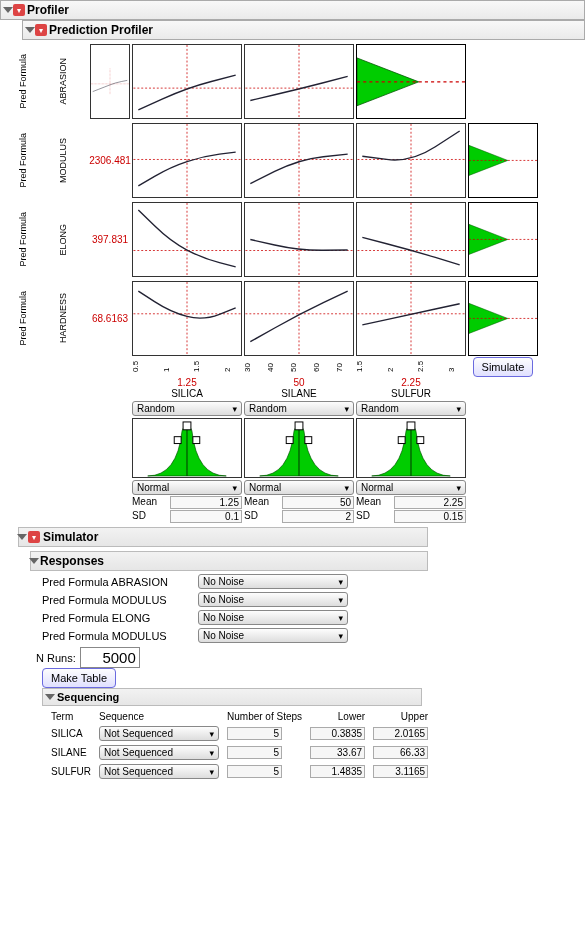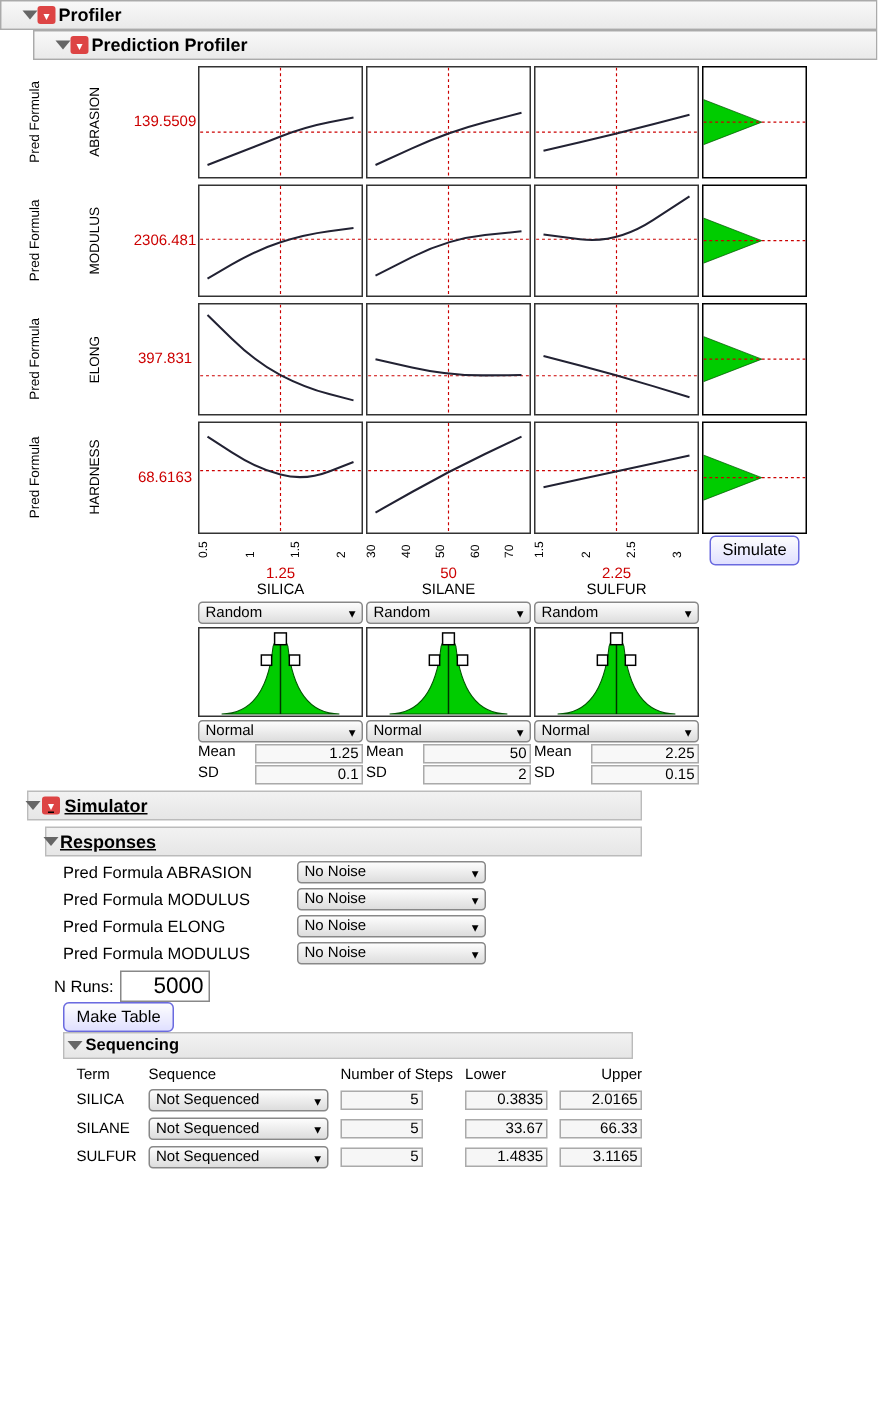--- a/index.html
+++ b/index.html
@@ -1,17 +1,17 @@
 <!DOCTYPE html>
 <html><head>
 <meta charset="utf-8">
 <style>
 * { box-sizing: border-box; margin: 0; padding: 0; }
 body { font-family: Arial, sans-serif; font-size: 11px; background: #fff; width: 585px; }
-.panel { border: 1px solid #aaa; background: linear-gradient(#f8f8f8, #eaeaea); padding: 2px 16px; display: flex; align-items: center; gap: 2px; }
+.panel { border: 1px solid #aaa; background: linear-gradient(#f8f8f8, #eaeaea); padding: 2px 4px; display: flex; align-items: center; gap: 2px; }
 .panel.sub { margin-left: 4px; }
 .toggle { width: 0; height: 0; border-top: 5px solid transparent; border-bottom: 5px solid transparent; border-left: 6px solid #666; cursor: pointer; transform: rotate(45deg); display: inline-block; }
 .toggle.open { transform: rotate(90deg); }
 .menu-btn { width: 12px; height: 12px; background: #d44; border-radius: 2px; display: inline-flex; align-items: center; justify-content: center; color: #fff; font-size: 8px; cursor: pointer; }
 .menu-btn::after { content: "▾"; }
 .panel-title { font-weight: bold; font-size: 12px; }
 .content { padding-left: 18px; }
 .profiler-grid { display: grid; grid-template-columns: 18px 50px 40px repeat(3, 110px) 70px; gap: 2px; margin-top: 4px; }
 .ylabel { writing-mode: vertical-rl; transform: rotate(180deg); font-size: 9px; text-align: center; align-self: center; }
 .ylabel2 { writing-mode: vertical-rl; transform: rotate(180deg); font-size: 9px; text-align: center; align-self: center; }
@@ -25,24 +25,24 @@
 .axis-val { color: #c00; text-align: center; font-size: 10px; }
 .combo-row { display: grid; grid-template-columns: 18px 50px 40px repeat(3, 110px) 70px; gap: 2px; margin-top: 2px; }
 .combo { border: 1px solid #888; background: linear-gradient(#fdfdfd, #ddd); border-radius: 3px; padding: 1px 4px; display: flex; justify-content: space-between; align-items: center; font-size: 10px; cursor: pointer; }
 .combo::after { content: "▾"; font-size: 9px; }
 .dist-cell { border: 1px solid #333; height: 60px; background: #fff; position: relative; }
 .mean-sd-row { display: grid; grid-template-columns: 18px 50px 40px repeat(3, 110px) 70px; gap: 2px; margin-top: 1px; font-size: 10px; }
 .ms-grid { display: grid; grid-template-columns: 35px 1fr; gap: 1px 3px; }
 .ms-grid input { border: 1px solid #aaa; background: #f8f8f8; text-align: right; padding: 0 2px; font-size: 10px; width: 100%; }
 .btn { border: 1px solid #6a6adf; border-radius: 4px; background: linear-gradient(#fdfdfd,#e0e0ff); padding: 3px 8px; cursor: pointer; font-size: 11px; text-align: center; }
 .sim-btn-wrap { display: flex; justify-content: center; }
-.sect-head { display: flex; align-items: center; gap: 3px; padding: 2px 0; margin-top: 4px; background: linear-gradient(#f2f2f2,#e6e6e6); border: 1px solid #bbb; text-decoration: underline; }
+.sect-head { display: flex; align-items: center; gap: 3px; padding: 2px 0; margin-top: 4px; background: linear-gradient(#f2f2f2,#e6e6e6); border: 1px solid #bbb; }
 .resp-row { display: flex; align-items: center; gap: 6px; margin: 3px 0 3px 12px; font-size: 11px; }
 .resp-row label { width: 150px; }
-.resp-row .combo { width: 126px; }
+.resp-row .combo { width: 150px; }
 .nruns { display: flex; align-items: center; gap: 4px; margin: 4px 0 4px 6px; }
 .nruns input { border: 1px solid #888; background: #fff; text-align: right; padding: 1px 3px; width: 60px; font-size: 15px; }
 .seq-head { font-weight: bold; padding: 2px 4px; display: flex; align-items: center; gap: 4px; background: linear-gradient(#f2f2f2,#e6e6e6); border: 1px solid #bbb; margin-top: 4px; margin-left: 12px; width: 380px; }
 .seq-tbl { margin-left: 16px; margin-top: 2px; }
 .seq-tbl th { font-weight: normal; text-align: left; font-size: 10px; padding: 1px 3px; }
 .seq-tbl td { padding: 1px 3px; font-size: 10px; }
 .seq-tbl .combo { width: 120px; }
 .seq-tbl input { border: 1px solid #aaa; background: #f6f6f6; text-align: right; width: 55px; padding: 0 2px; font-size: 10px; }
 .x-ticks { display: flex; justify-content: space-between; font-size: 8px; padding: 0 4px; }
 .x-ticks span { transform: rotate(-90deg); display: inline-block; width: 10px; }
@@ -63,23 +63,20 @@
     <span class="toggle open"></span>
     <span class="menu-btn"></span>
     <span class="panel-title">Prediction Profiler</span>
   </div>
 
   <div id="profiler-body">
       <div class="profiler-grid">
         <div class="ylabel">Pred Formula</div>
         <div style="display:flex;align-items:center;justify-content:center">
           <div class="ylabel2">ABRASION</div>
-        </div>
-        <div style="display:flex;flex-direction:column;justify-content:center;align-items:flex-end">
-          <div class="redval">139.5509</div>
         </div>
         <div class="cell"><svg viewBox="0 0 110 75">
     <line x1="0" y1="44.29191499999999" x2="110" y2="44.29191499999999" stroke="#c00" stroke-dasharray="2 2" stroke-width="0.8"></line>
     <line x1="55" y1="0" x2="55" y2="75" stroke="#c00" stroke-dasharray="2 2" stroke-width="0.8"></line>
     <path d="M 5 66.75 Q 5 66.75 21.666666666666664 60.25 Q 38.33333333333333 53.75 54.99999999999999 47.25 Q 71.66666666666666 40.75 88.33333333333333 37.5 L 105 34.25" stroke="#223" stroke-width="1.4" fill="none"></path>
   </svg></div>
         <div class="cell"><svg viewBox="0 0 110 75">
     <line x1="0" y1="44.29191499999999" x2="110" y2="44.29191499999999" stroke="#c00" stroke-dasharray="2 2" stroke-width="0.8"></line>
     <line x1="55" y1="0" x2="55" y2="75" stroke="#c00" stroke-dasharray="2 2" stroke-width="0.8"></line>
     <path d="M 5 66.75 Q 5 66.75 30 55.375 Q 55 44 80 37.5 L 105 31" stroke="#223" stroke-width="1.4" fill="none"></path>
@@ -364,21 +361,21 @@
     <div class="seq-head">
       <span class="toggle open"></span>
       <span>Sequencing</span>
     </div>
     <table class="seq-tbl">
       <thead>
           <tr>
         <th>Term</th>
         <th>Sequence</th>
         <th style="text-align:right">Number of Steps</th>
-        <th style="">Lower</th>
+        <th style="text-align:right">Lower</th>
         <th style="text-align:right">Upper</th>
       </tr>
         </thead>
       <tbody id="seq-body">
           <tr>
      <td>SILICA</td>
      <td>
               <div class="combo">
                 <span>Not Sequenced</span>
               </div>

